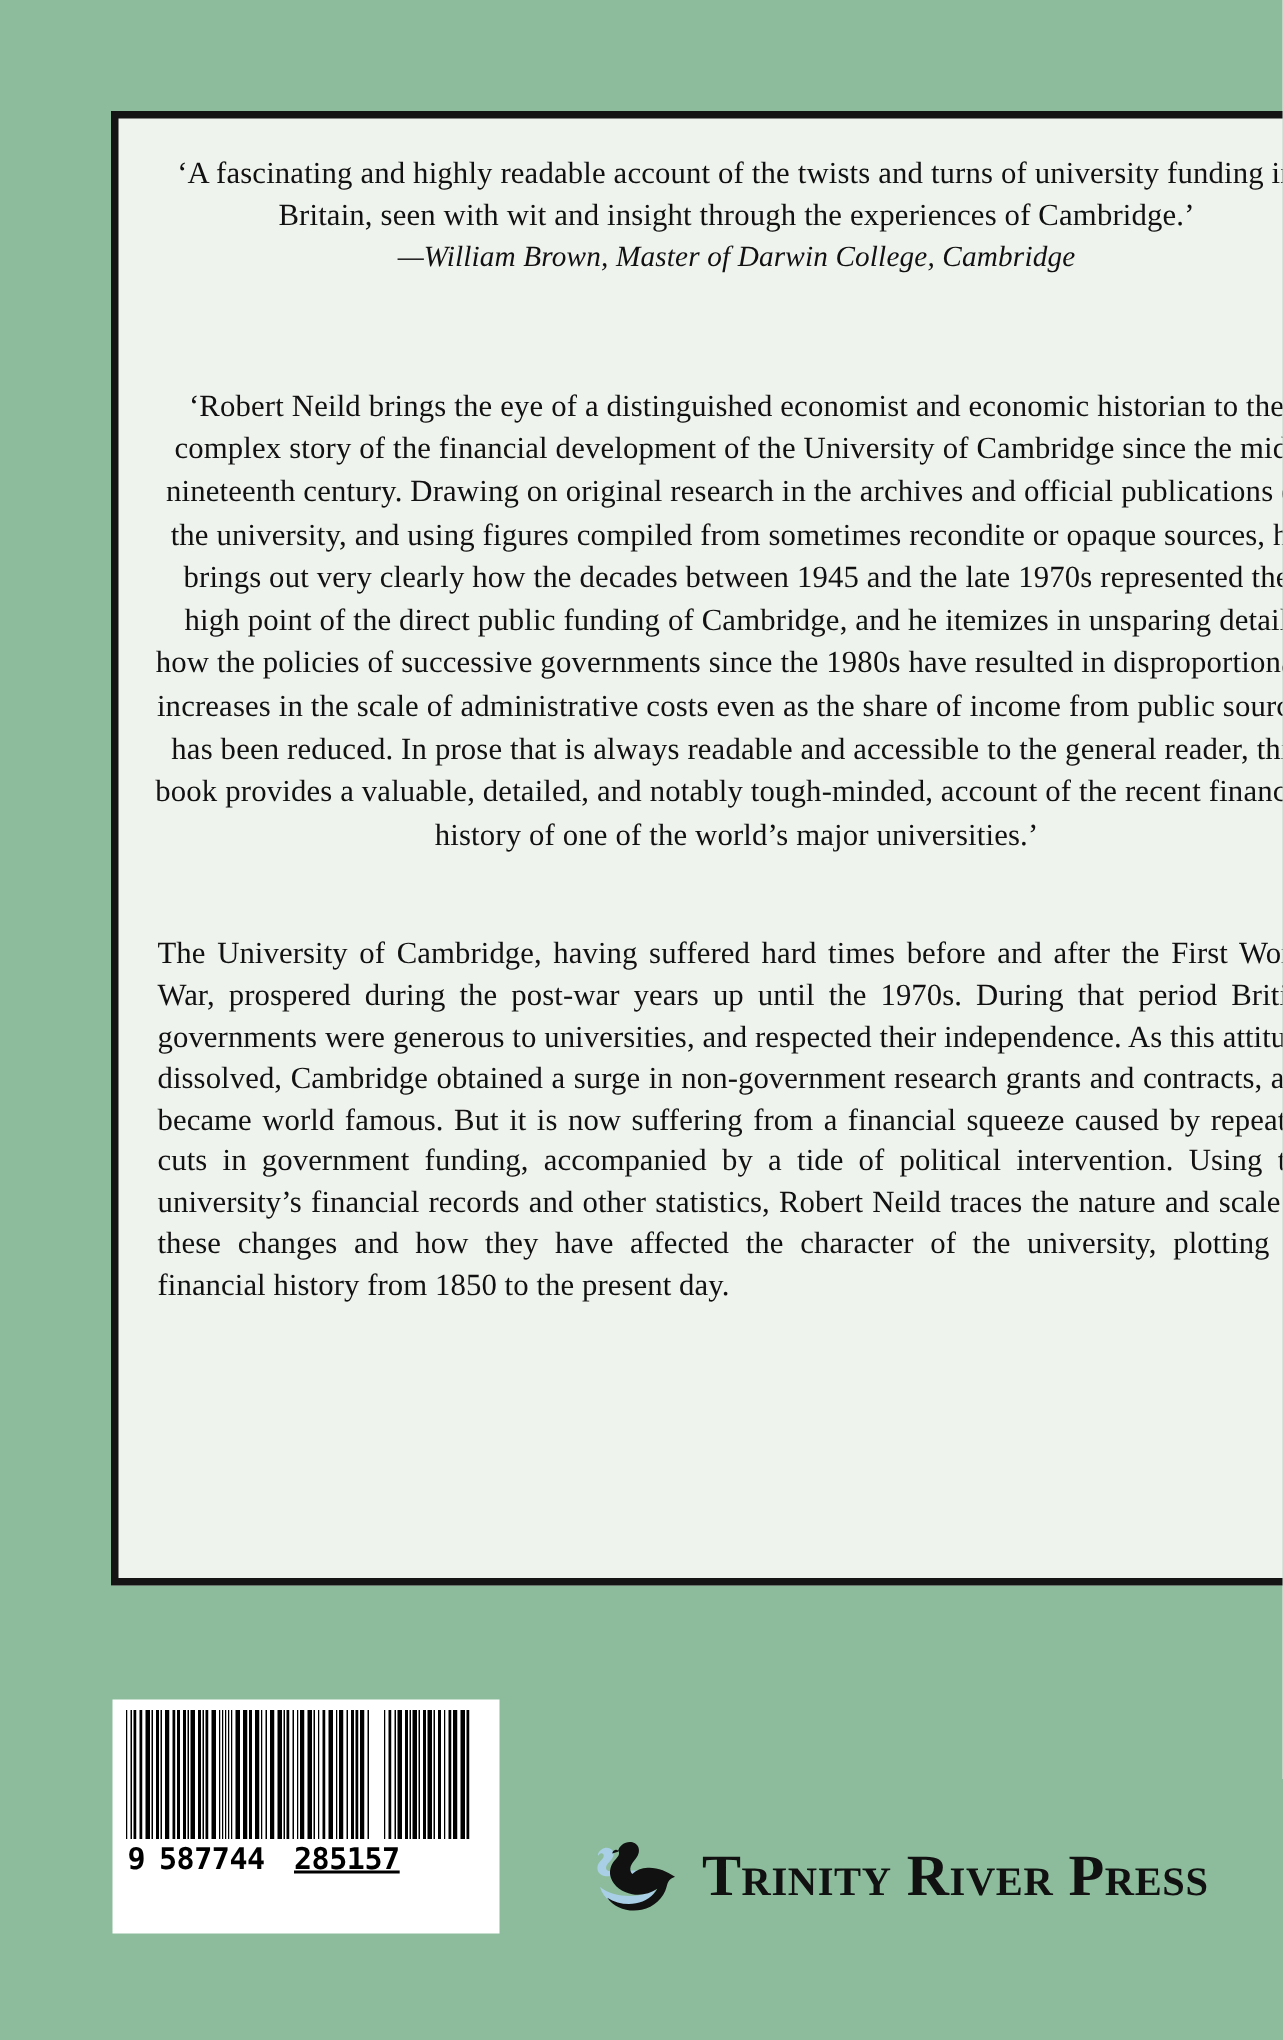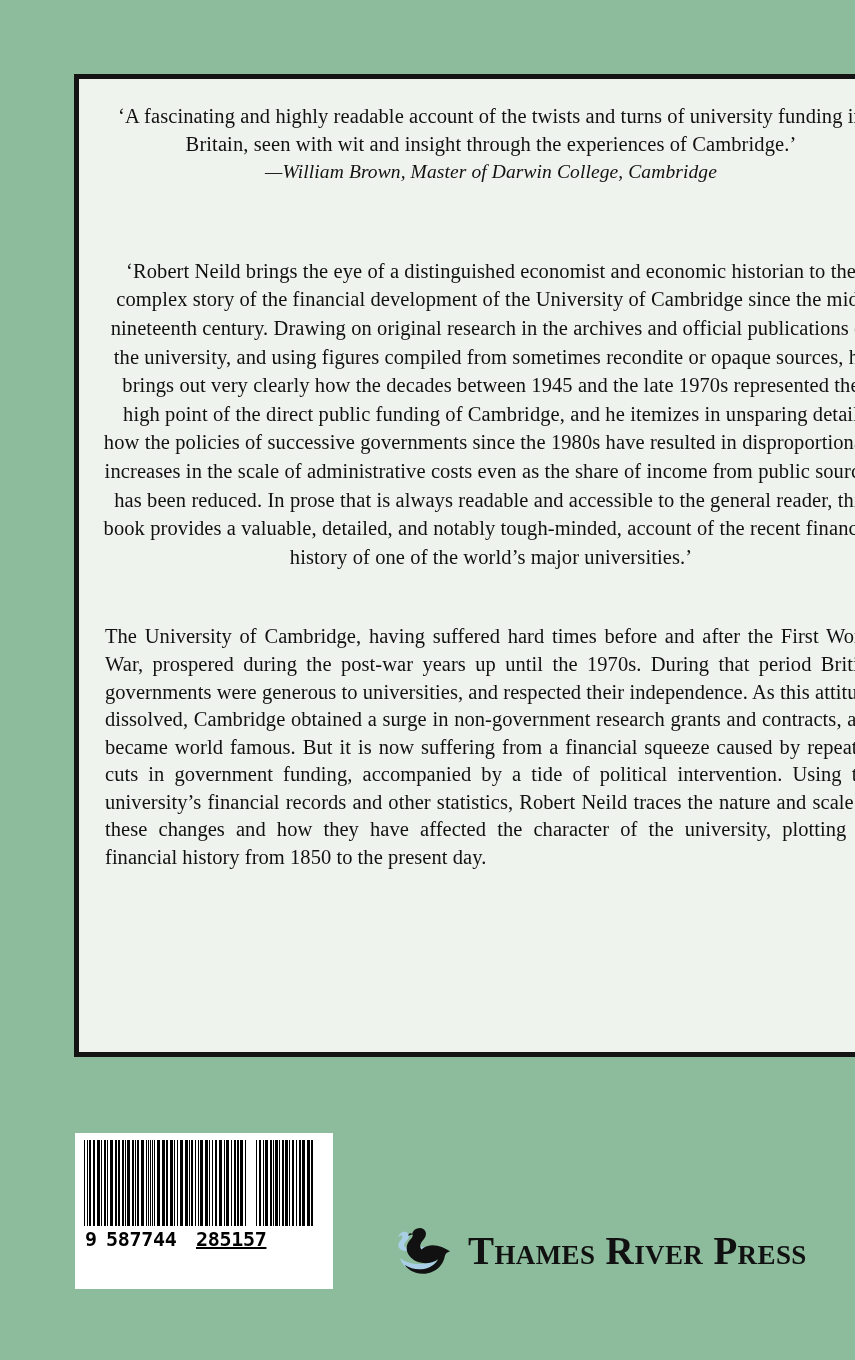--- a/index.html
+++ b/index.html
@@ -364,15 +364,15 @@
       </g>
     </svg>
 
     <svg width="66" height="56" viewBox="0 0 66 56" aria-hidden="true">
       <g fill="#111111">
         <path d="M20 12.5 c0.6 -5.0 7.0 -8.2 11.3 -5.6 c3.0 1.8 3.3 5.6 1.8 8.3 c-1.4 2.5 -3.7 4.3 -4.6 7.0 c-0.7 2.0 -0.2 3.9 1.0 5.2 c2.6 -2.5 6.1 -4.0 10.3 -4.2 c6.6 -0.3 12.8 2.4 18.2 6.0 c-1.4 0.6 -2.9 1.2 -3.9 2.4 c-1.0 1.2 -1.3 2.8 -1.7 4.3 c-1.9 7.6 -8.4 13.6 -16.6 15.3 c-8.9 1.9 -18.3 -1.3 -23.0 -8.1 c5.6 3.6 12.6 5.0 19.2 3.8 c6.0 -1.1 11.5 -4.6 14.2 -9.7 c-4.9 3.4 -11.0 4.6 -16.8 3.6 c-6.4 -1.1 -12.3 -5.2 -14.2 -11.1 c-1.3 -4.1 -0.1 -8.4 2.5 -11.4 c1.2 -1.4 2.7 -2.7 3.0 -4.5 c0.2 -1.4 -0.8 -2.7 -2.2 -2.6 c-1.3 0.1 -2.2 1.2 -2.3 2.5 z"></path>
       </g>
     </svg>
   </span>
 
-  <span class="publisher-name">Thames River Press</span>
+  <span class="publisher-name">Trinity River Press</span>
 
 </div>
 
 </body></html>

